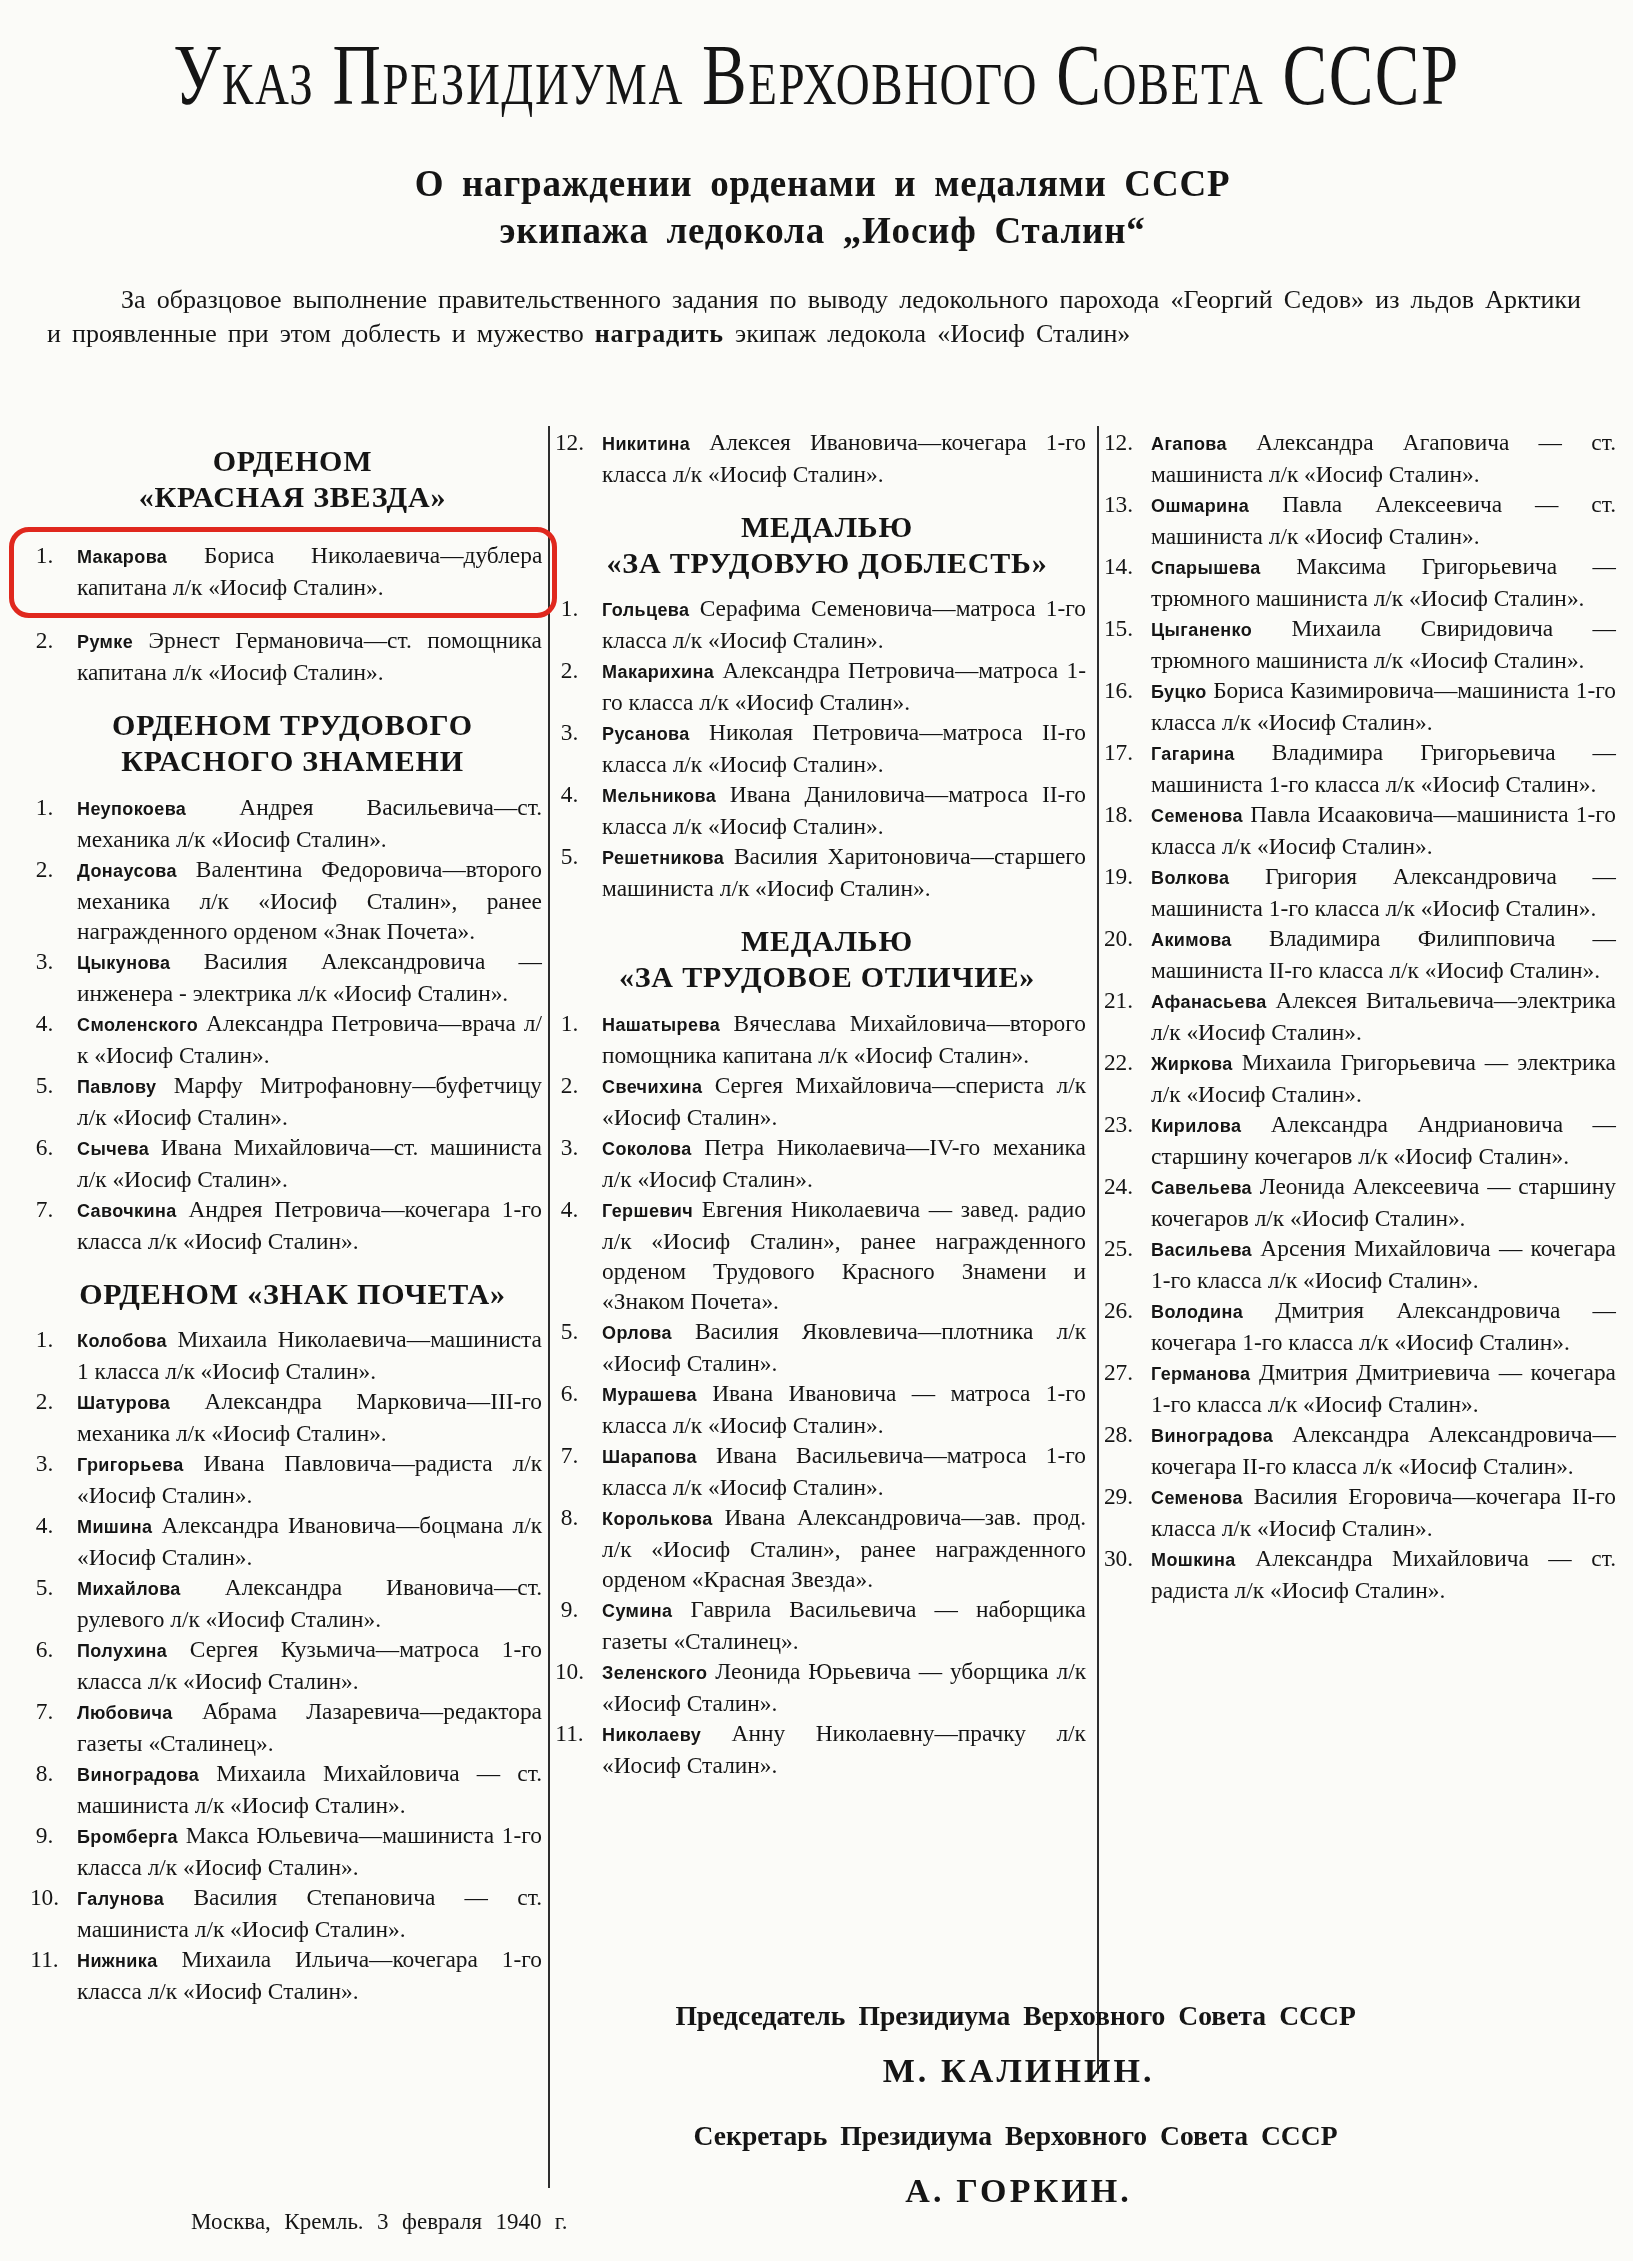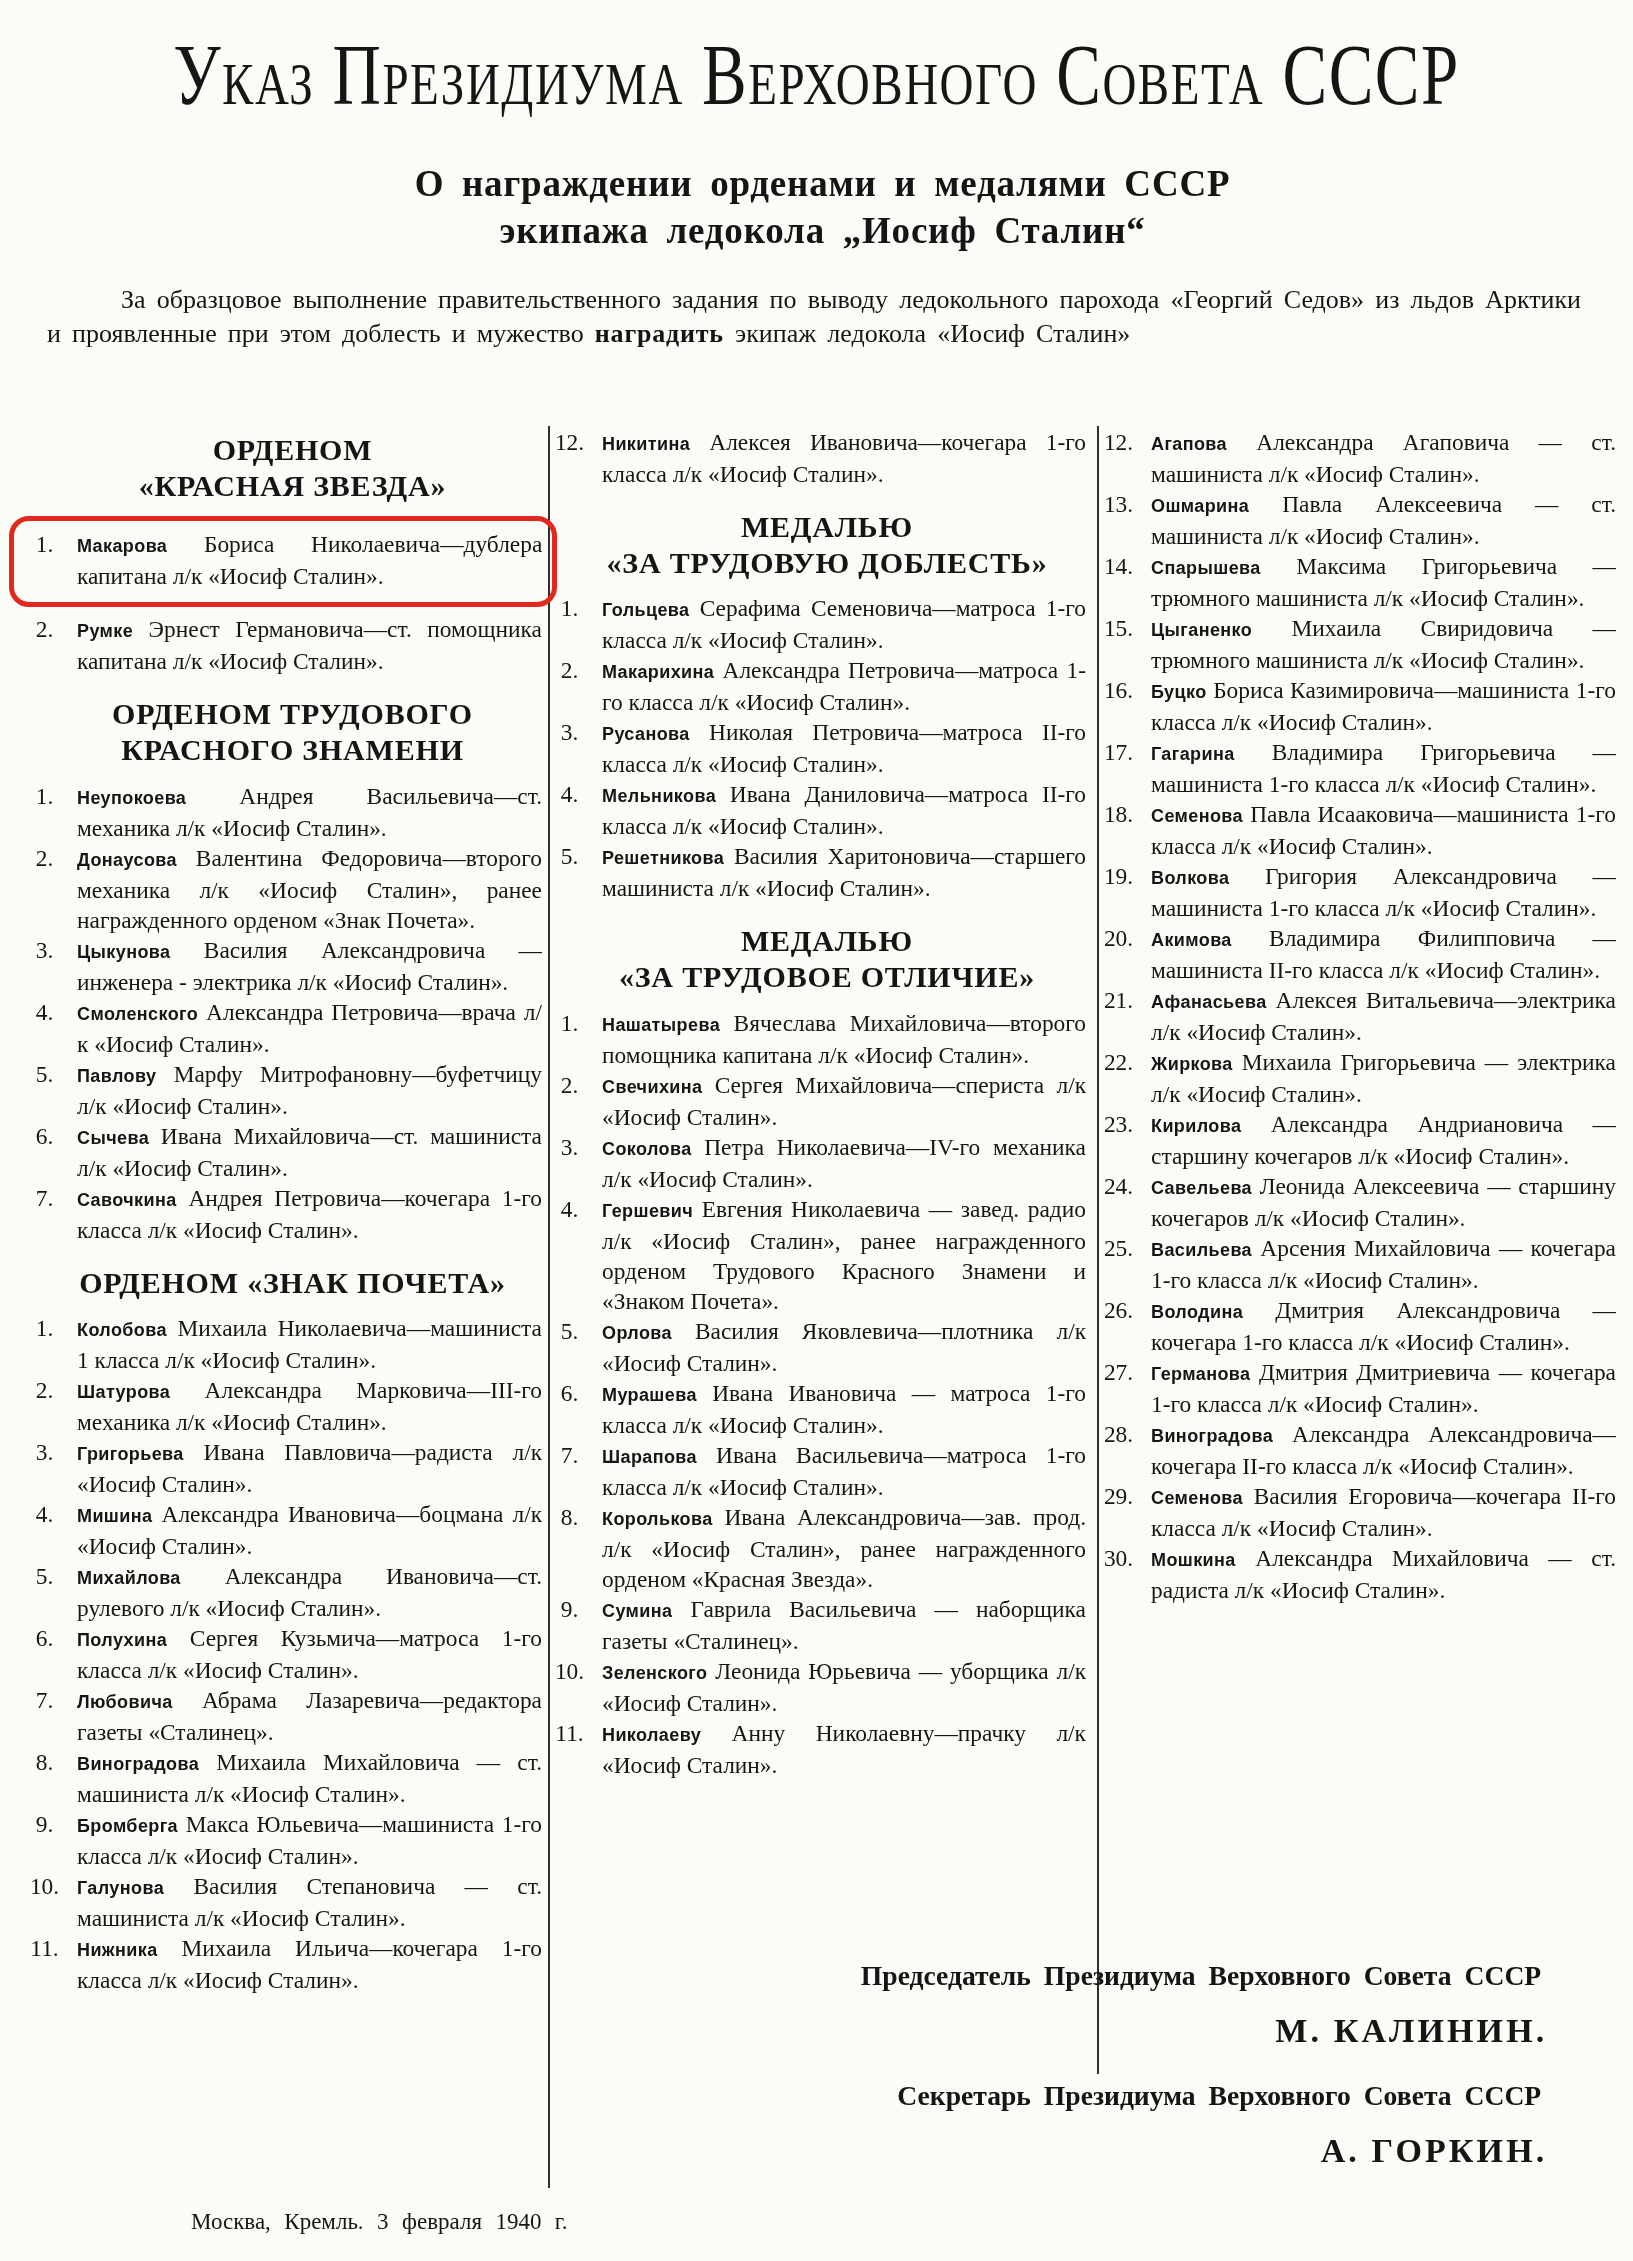--- a/index.html
+++ b/index.html
@@ -57,21 +57,21 @@
   #vrule2 { left: 1097px; top: 426px; height: 1648px; }
 
   .sec-head {
     font-weight: bold;
     font-size: 30px;
     line-height: 36px;
     text-align: center;
     margin: 20px 0 12.3px;
     letter-spacing: 0.8px;
   }
-  .col .sec-head:first-child { margin-top: 5px; }
+  .col .sec-head:first-child { margin-top: 16px; }
 
   .item {
     position: relative;
     padding-left: 34px;
     text-align: justify;
   }
   .num {
     position: absolute;
     left: -23px; top: 0;
     width: 49px;
@@ -86,23 +86,23 @@
   .item.hl {
     border: 5.4px solid var(--hl-color, #e0281e);
     border-radius: 20px;
     margin: 3.1px -15.3px 7.7px -34px;
     padding: 7.7px 10px 10.7px 63px;
   }
   .item.hl .num { left: 6.1px; top: 7.7px; }
 
   .sig-block {
     position: absolute;
-    left: 490px; top: 1959px;
+    left: 490px; top: 1999px;
     width: 1065px;
-    text-align: right;
+    text-align: center;
   }
   .sig-role {
     font-weight: bold;
     font-size: 27.6px;
     line-height: 34px;
     word-spacing: 6.1px;
     padding-right: 13.8px;
   }
   .sig-name {
     font-weight: bold;

